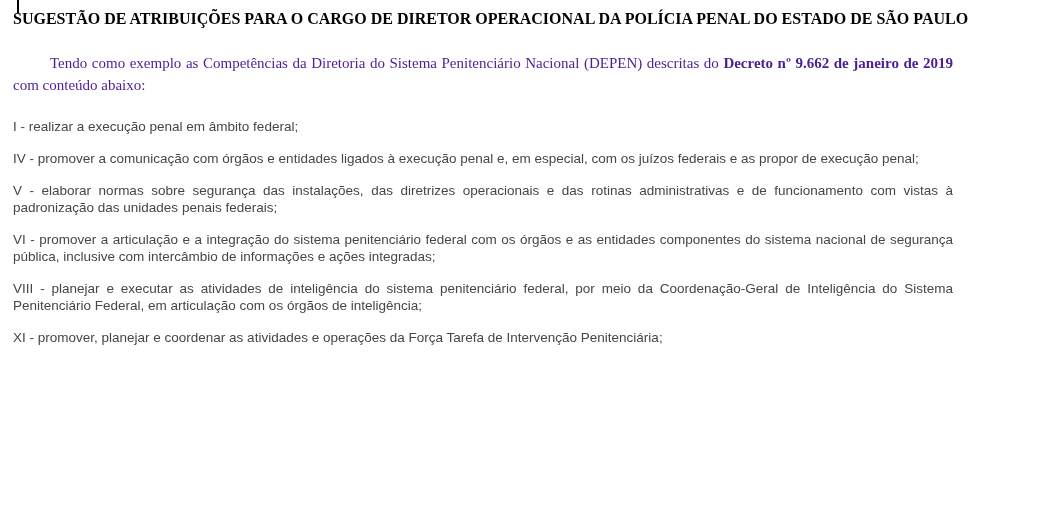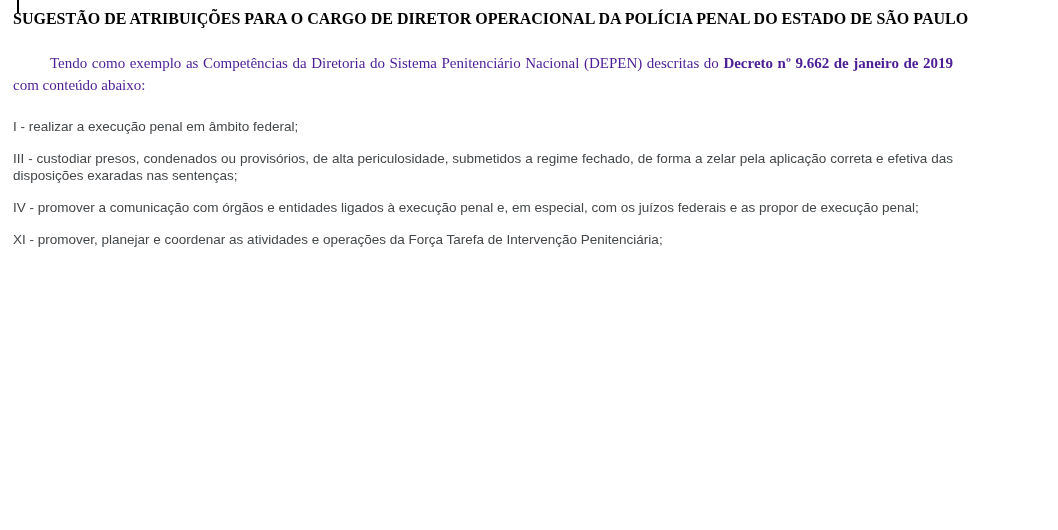--- a/index.html
+++ b/index.html
@@ -68,17 +68,19 @@
 
 <div class="page">
   <div class="cursor-mark"></div>
 
   <h1 class="doc-title">SUGESTÃO DE ATRIBUIÇÕES PARA O CARGO DE DIRETOR OPERACIONAL DA POLÍCIA PENAL DO ESTADO DE SÃO PAULO</h1>
 
   <p class="intro"><span>Tendo como exemplo as Competências da Diretoria do Sistema Penitenciário Nacional (DEPEN) descritas do </span><b>Decreto nº 9.662 de janeiro de 2019</b><span> com conteúdo abaixo:</span></p>
 
   <div class="list">
     <p class="item">I - realizar a execução penal em âmbito federal;</p>
-    <p class="item">III - custodiar presos, condenados ou provisórios, de alta periculosidade, submetidos a regime fechado, de forma a zelar pela aplicação correta e efetiva das disposições exaradas nas sentenças;</p>
     <p class="item">IV - promover a comunicação com órgãos e entidades ligados à execução penal e, em especial, com os juízos federais e as propor de execução penal;</p>
+    <p class="item">V - elaborar normas sobre segurança das instalações, das diretrizes operacionais e das rotinas administrativas e de funcionamento com vistas à padronização das unidades penais federais;</p>
+    <p class="item">VI - promover a articulação e a integração do sistema penitenciário federal com os órgãos e as entidades componentes do sistema nacional de segurança pública, inclusive com intercâmbio de informações e ações integradas;</p>
+    <p class="item">VIII - planejar e executar as atividades de inteligência do sistema penitenciário federal, por meio da Coordenação-Geral de Inteligência do Sistema Penitenciário Federal, em articulação com os órgãos de inteligência;</p>
     <p class="item">XI - promover, planejar e coordenar as atividades e operações da Força Tarefa de Intervenção Penitenciária;</p>
   </div>
 </div>
 
 </body></html>

